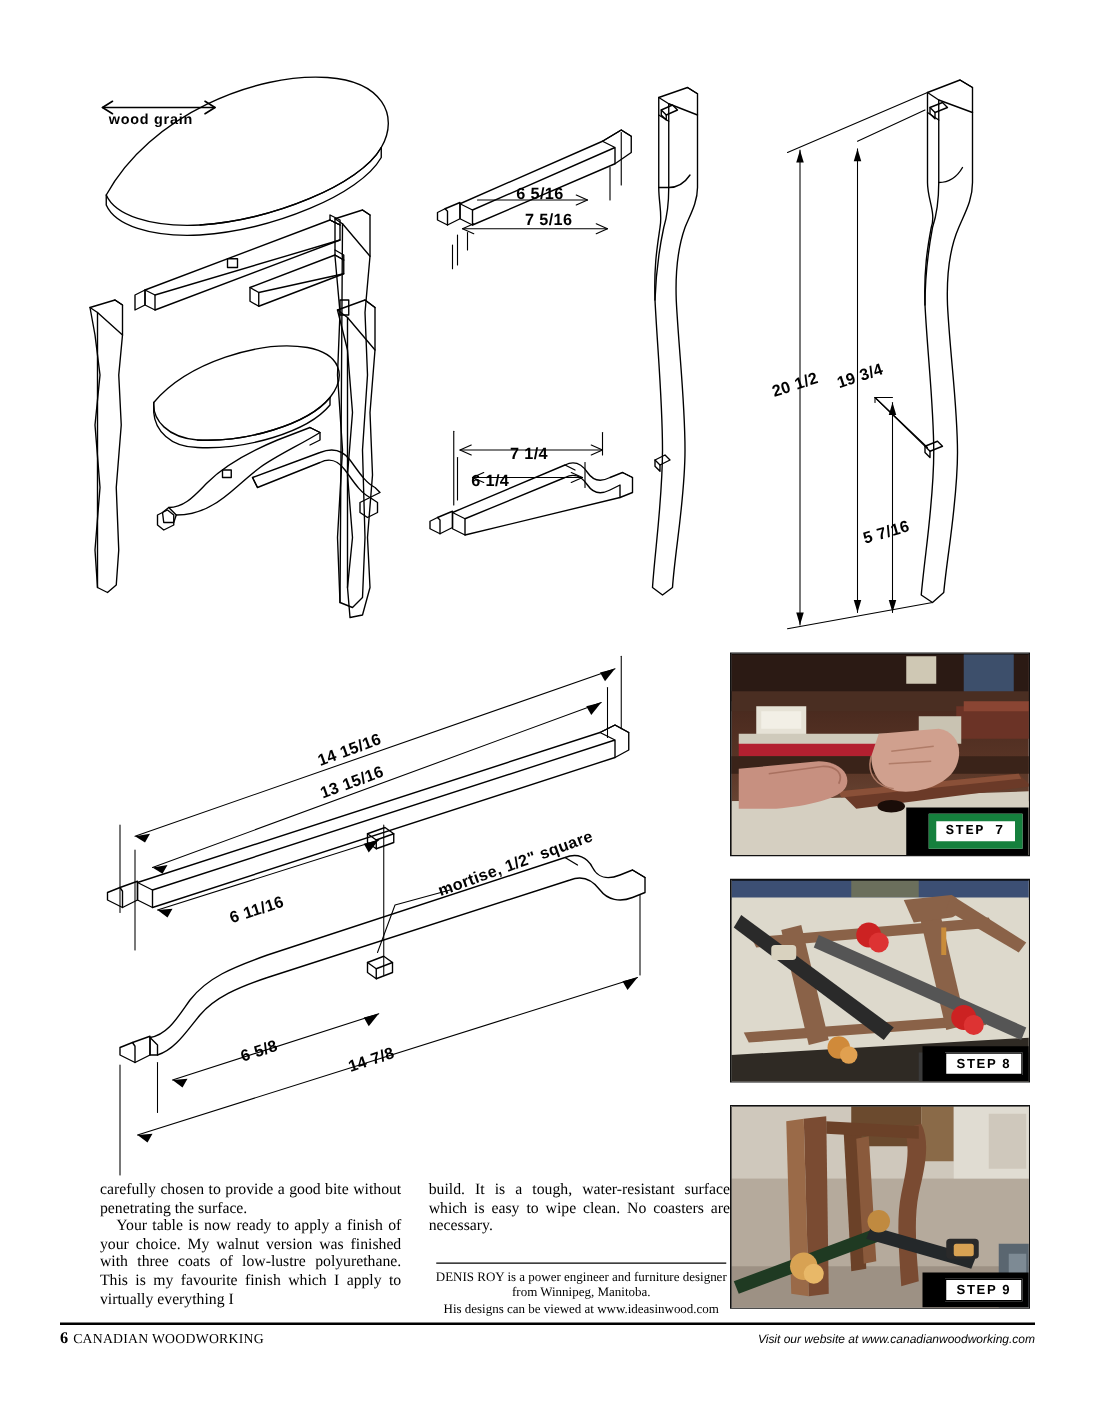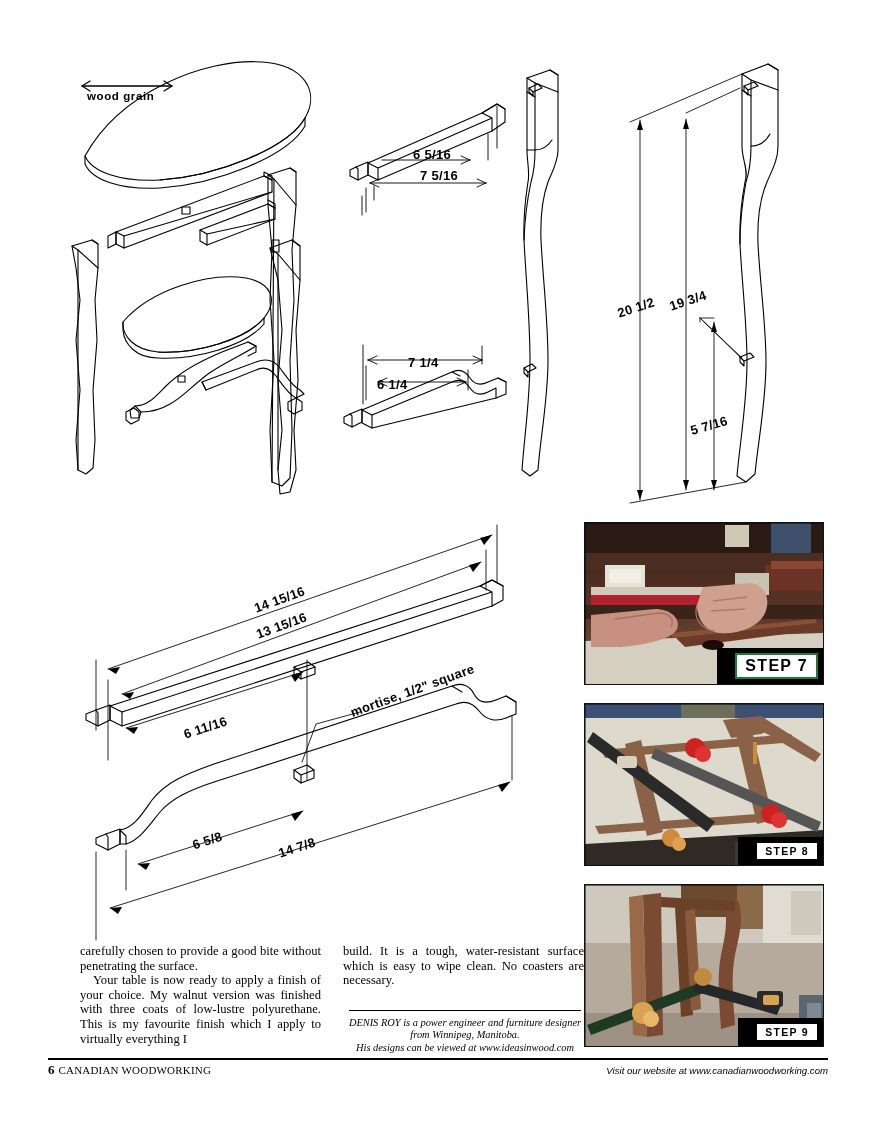--- a/index.html
+++ b/index.html
@@ -86,21 +86,20 @@
   .col p.indent { text-indent: 13px; }
 
   .byline-rule {
     width: 232px;
     height: 1px;
     background: #000;
     margin: 22px 0 6px 6px;
   }
   .byline {
     font-family: "Liberation Serif", serif;
-    font-style: italic;
     font-size: 10.4px;
     line-height: 12.4px;
     text-align: center;
     width: 236px;
     margin-left: 4px;
   }
 
   
   .footer-rule {
     position: absolute;
@@ -436,21 +435,21 @@
         <ellipse cx="128" cy="122" rx="11" ry="5" fill="#1a0d08"></ellipse>
         <path d="M6 92 L70 86 C 86 86, 96 96, 92 106 C 88 116, 60 122, 36 124 L6 124 Z" fill="#c79080"></path>
         <path d="M30 96 L74 90 C 84 90, 90 96, 86 104" fill="none" stroke="#a8705f" stroke-width="1.4"></path>
         <path d="M118 64 L166 60 C 180 62, 186 76, 180 90 C 174 104, 152 112, 134 110 C 120 108, 112 96, 112 82 Z" fill="#d0a08e"></path>
         <path d="M128 78 L162 74 M126 88 L160 86" stroke="#b07c68" stroke-width="1.4" fill="none"></path>
         <path d="M112 82 C 108 96, 116 106, 130 108" fill="none" stroke="#b07c68" stroke-width="1.2"></path>
         <rect x="0" y="0" width="240" height="163" fill="none" stroke="#000" stroke-width="1"></rect>
       </svg>
     </div>
     <div class="step-wrap">
-      <div style="background:#fff;border:2px solid #15803d;padding:2px 8px;font-family:Liberation Sans, sans-serif;font-weight:700;font-size:16px;letter-spacing:1.3px;">STEP 7</div>
+      <div style="background:#fff;border:6px solid #15803d;padding:2px 8px;font-family:Liberation Mono, monospace;font-weight:700;font-size:11px;letter-spacing:1.3px;">STEP 7</div>
     </div>
   </div>
 
   <div class="photo" style="left:584px; top:703px; width:240px; height:163px;">
     <div class="photo-inner">
       <svg width="240" height="163" viewBox="0 0 240 163" xmlns="http://www.w3.org/2000/svg">
         <rect width="240" height="163" fill="#c9c4b4"></rect>
         <rect x="0" y="0" width="240" height="16" fill="#3c4f74"></rect>
         <rect x="96" y="0" width="54" height="14" fill="#6b6f5c"></rect>
         <rect x="0" y="14" width="240" height="126" fill="#ddd9cc"></rect>

